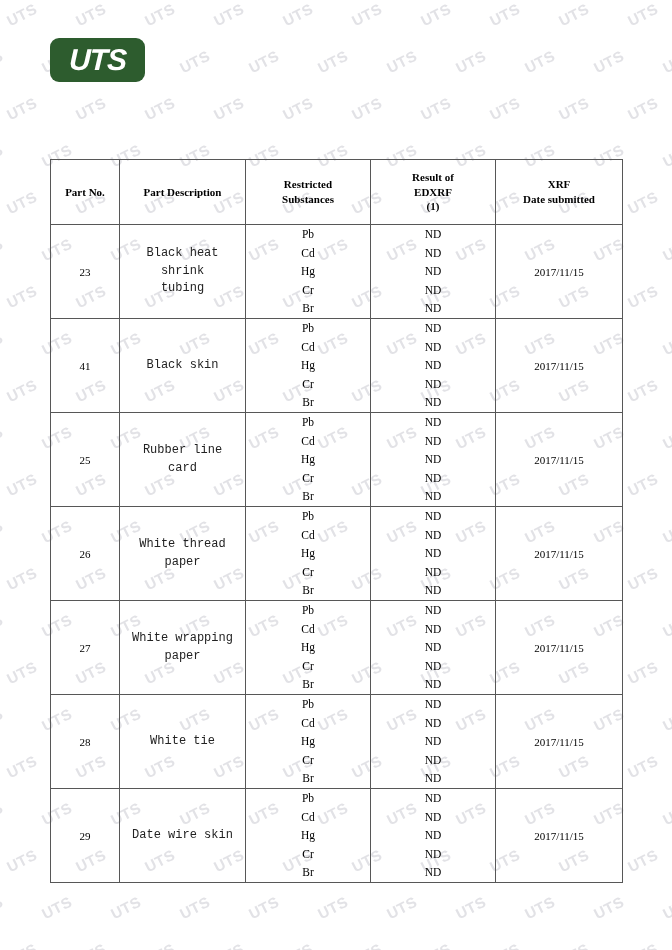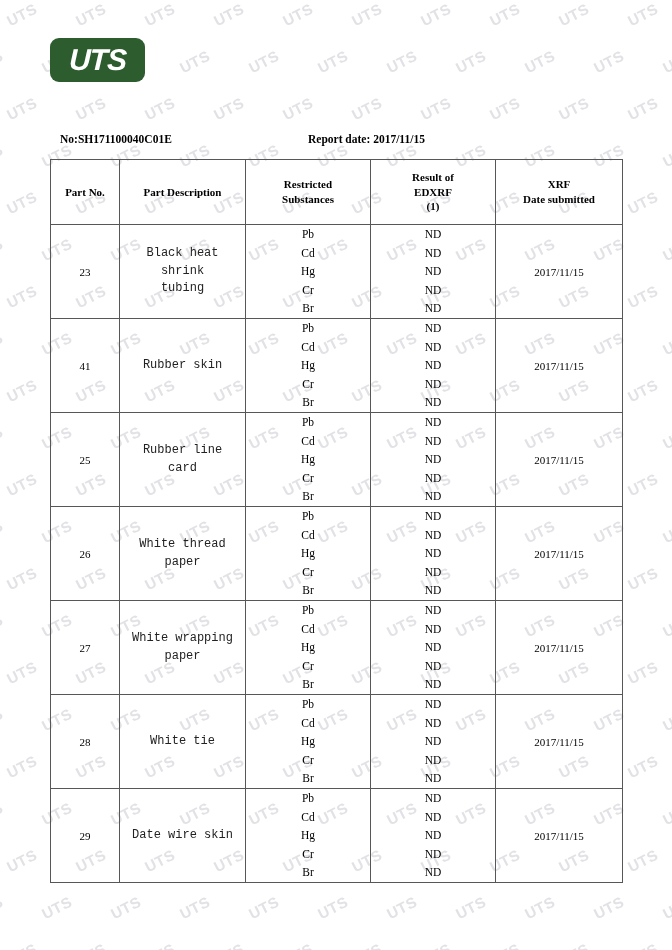--- a/index.html
+++ b/index.html
@@ -429,24 +429,20 @@
   </div>
 
 <div id="page">
 
   <div id="header-band">
     <div id="logo">
       <span id="logo-text">UTS</span>
     </div>
   </div>
 
-  <div id="meta-row">
-    <div id="report-no">No:SH171100040C01E</div>
-    <div id="report-date">Report date: 2017/11/15</div>
-  </div>
 
   <table id="results-table">
     <colgroup>
       <col class="col-partno">
       <col class="col-desc">
       <col class="col-subst">
       <col class="col-result">
       <col class="col-date">
     </colgroup>
     <thead>
@@ -491,21 +487,21 @@
               <span>ND</span>
               <span>ND</span>
               <span>ND</span>
               <span>ND</span>
             </div>
           </td>
           <td class="cell-date">2017/11/15</td>
         </tr>
         <tr>
           <td class="cell-partno">41</td>
-          <td class="cell-desc"><span>Rubber skin</span></td>
+          <td class="cell-desc"><span>Black skin</span></td>
           <td>
             <div class="stack">
               <span>Pb</span>
               <span>Cd</span>
               <span>Hg</span>
               <span>Cr</span>
               <span>Br</span>
             </div>
           </td>
           <td>

